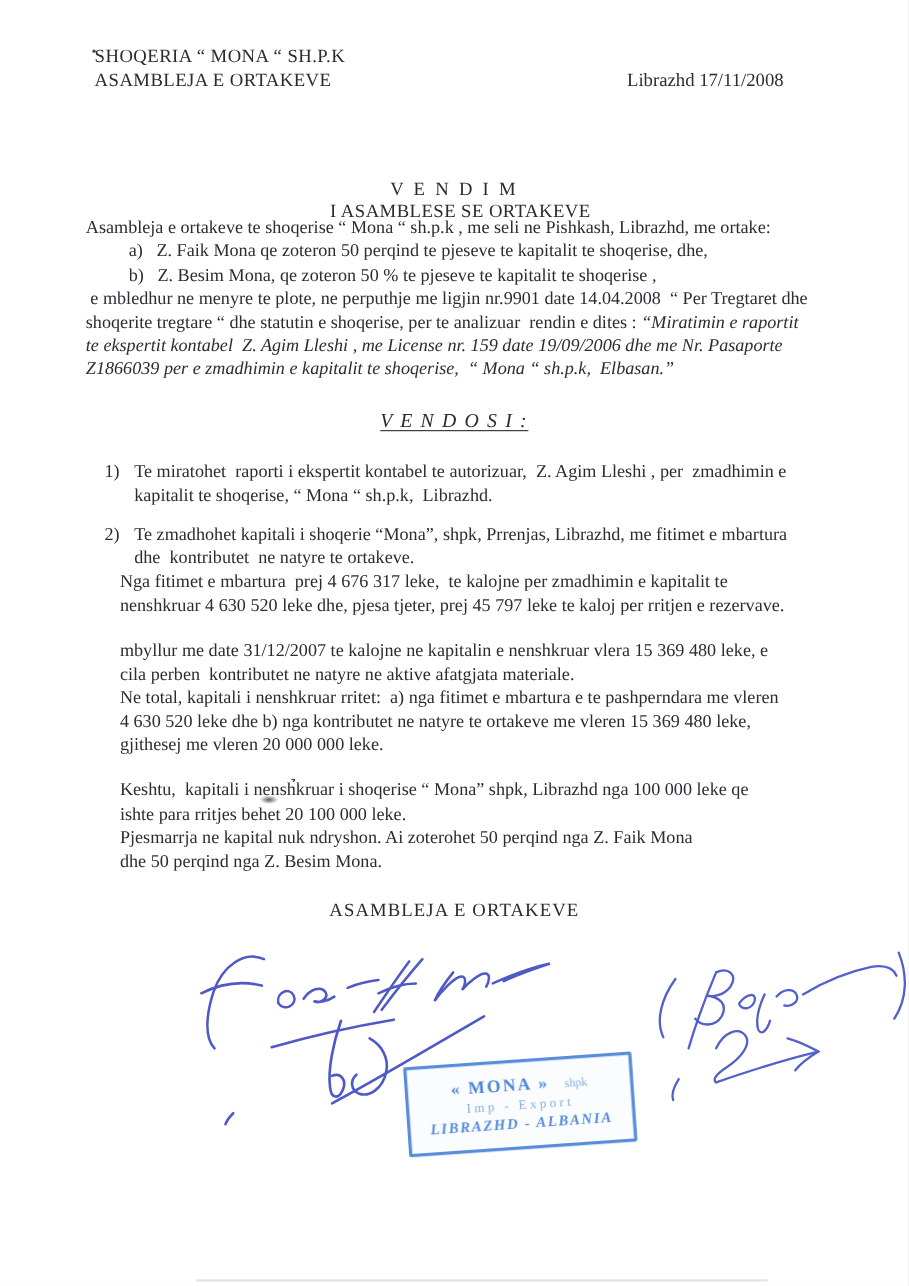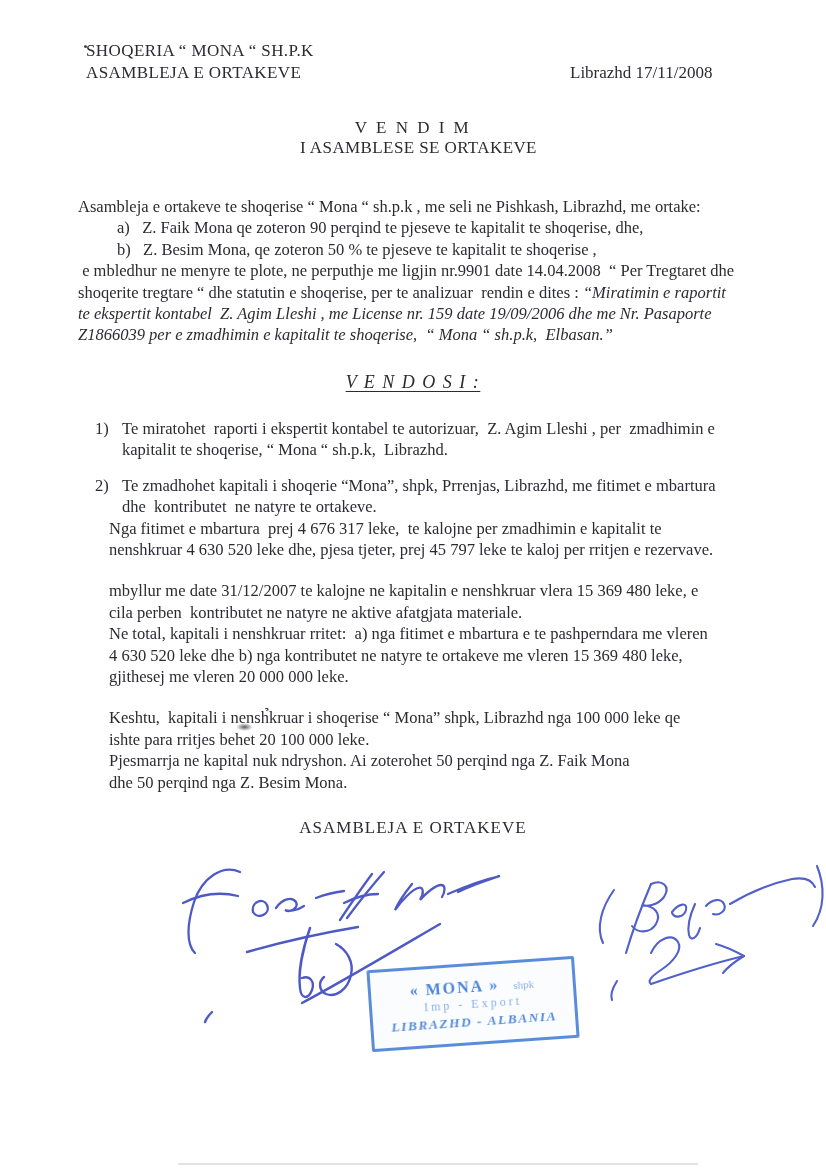--- a/index.html
+++ b/index.html
@@ -11,21 +11,21 @@
     overflow:hidden;
     font-family:"Liberation Serif","DejaVu Serif",serif;
     color:#2b2b33;
   }
   .line{white-space:pre;font-size:16.5px;line-height:21.4px;}
   
   .header-left{position:absolute;top:40px;left:86px;font-size:17px;line-height:22px;letter-spacing:.4px;}
   .header-date{position:absolute;top:63px;left:538px;font-size:17px;margin-left:32px;}
   
   .title-block{position:absolute;top:118px;left:0;width:100%;text-align:center;font-size:17px;line-height:19.5px;}
-  .title-block .t1{letter-spacing:2.5px;}
+  .title-block .t1{letter-spacing:2.5px;margin-top:44px;}
   .title-block .t2{letter-spacing:.4px;margin-left:11px;}
   
   .intro{position:absolute;top:196px;left:78px;width:700px;}
   .intro .indent{padding-left:39px;}
   .it{font-style:italic;}
   
   .vendosi{position:absolute;top:372px;left:0;width:100%;text-align:center;}
   .vendosi span{font-style:italic;font-size:18px;letter-spacing:1.5px;text-decoration:underline;text-underline-offset:3px;}
   
   .decisions{position:absolute;top:418px;left:78px;width:704px;}
@@ -76,21 +76,21 @@
   </div>
   <div class="header-date">Librazhd 17/11/2008</div>
 
   <div class="title-block">
     <div class="t1">V E N D I M</div>
     <div class="t2">I ASAMBLESE SE ORTAKEVE</div>
   </div>
 
   <div class="intro">
     <div class="line">Asambleja e ortakeve te shoqerise “ Mona “ sh.p.k , me seli ne Pishkash, Librazhd, me ortake:</div>
-    <div class="line indent">a)   Z. Faik Mona qe zoteron 90 perqind te pjeseve te kapitalit te shoqerise, dhe,</div>
+    <div class="line indent">a)   Z. Faik Mona qe zoteron 50 perqind te pjeseve te kapitalit te shoqerise, dhe,</div>
     <div class="line indent">b)   Z. Besim Mona, qe zoteron 50 % te pjeseve te kapitalit te shoqerise ,</div>
     <div class="line"> e mbledhur ne menyre te plote, ne perputhje me ligjin nr.9901 date 14.04.2008  “ Per Tregtaret dhe</div>
     <div class="line"><span>shoqerite tregtare “ dhe statutin e shoqerise, per te analizuar  rendin e dites : </span><span class="it">“Miratimin e raportit</span></div>
     <div class="line it">te ekspertit kontabel  Z. Agim Lleshi , me License nr. 159 date 19/09/2006 dhe me Nr. Pasaporte</div>
     <div class="line it">Z1866039 per e zmadhimin e kapitalit te shoqerise,  “ Mona “ sh.p.k,  Elbasan.”</div>
   </div>
 
   <div class="vendosi">
     <span>V E N D O S I :</span>
   </div>

